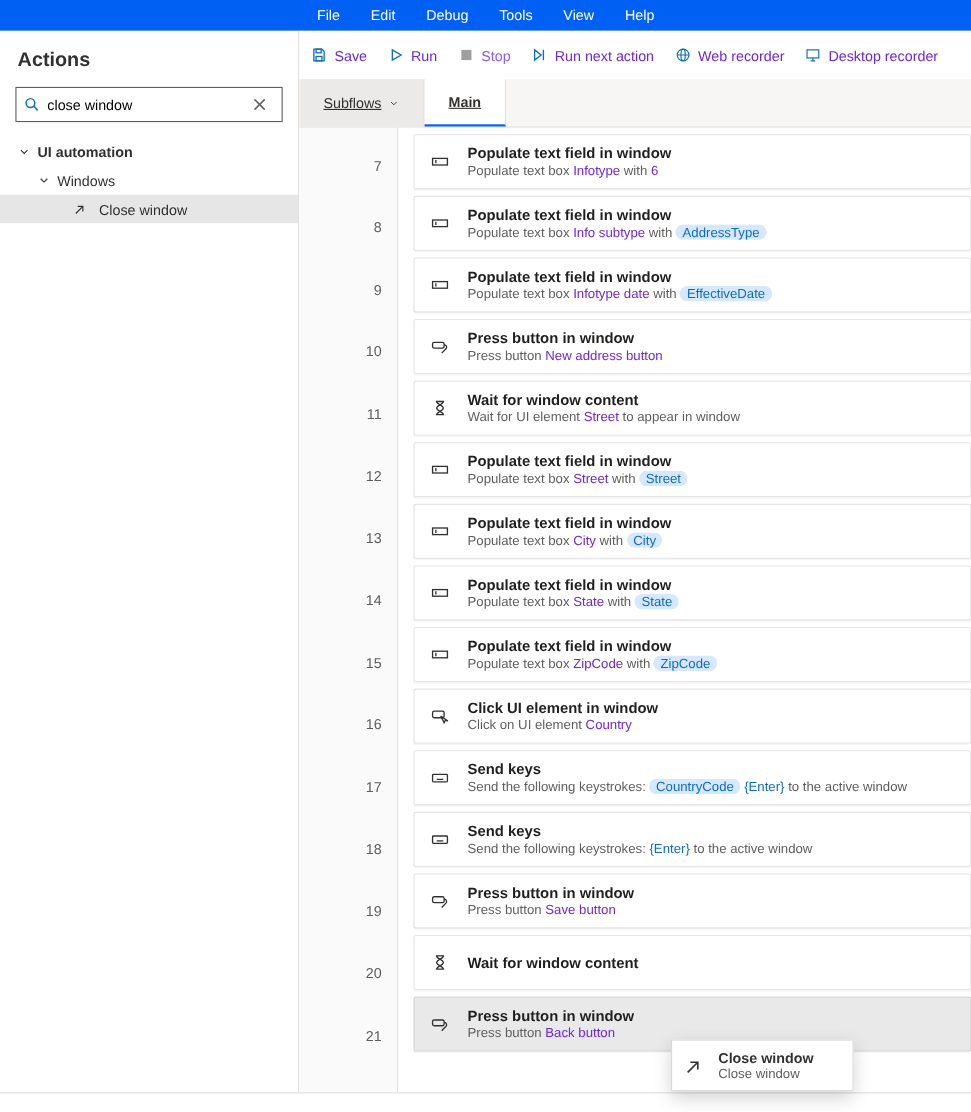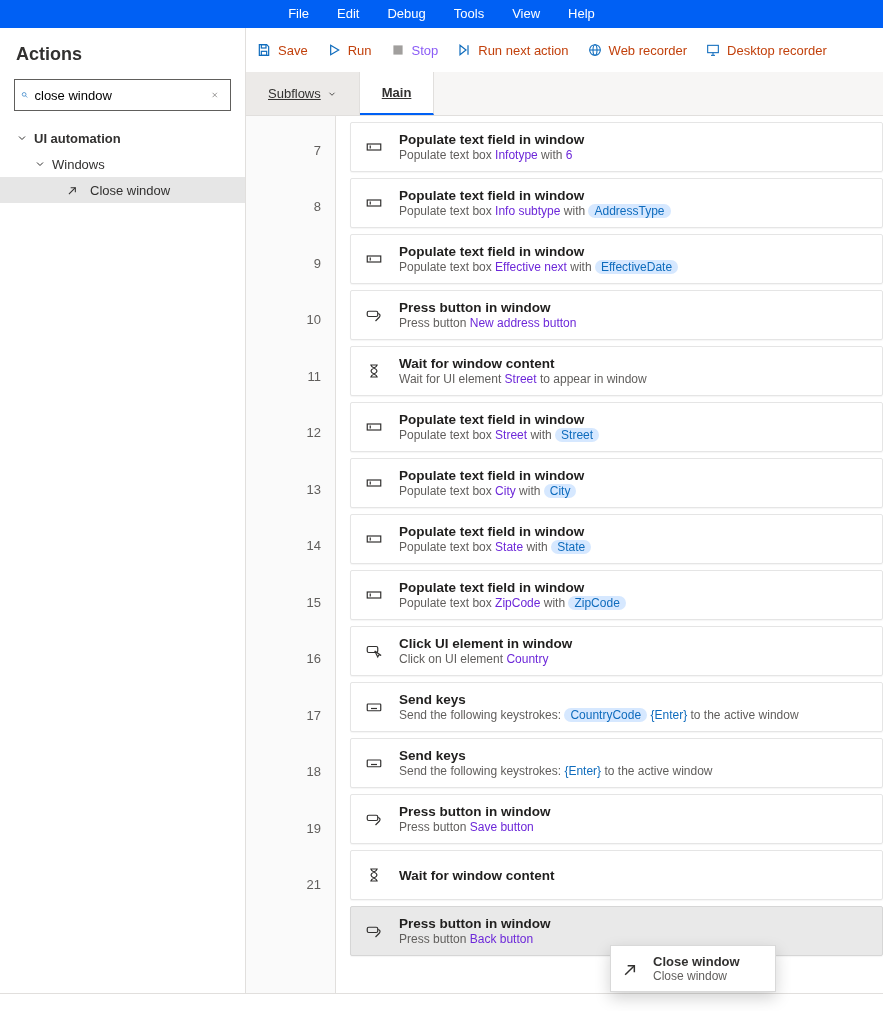--- a/index.html
+++ b/index.html
@@ -37,37 +37,37 @@
     padding-right: 4px;
     font-size: 13px;
     line-height: 28px;
     white-space: nowrap;
   }
   .tbtn {
     display: flex;
     align-items: center;
     margin-right: 18px;
     font-size: 13px;
-    color: #c2410c;
+    color: #6d28d9;
     cursor: default;
   }
   .tbtn svg { width: 16px; height: 16px; margin-right: 6px; }
   .tbtn.disabled { color: #8b5cf6; }
   .tbtn.disabled svg { stroke: #a19f9d; fill: #a19f9d; }
   
   .main-wrap {
     position: absolute;
     top: 28px;
     left: 0;
     right: 0;
     bottom: 0;
     display: flex;
   }
   .left-pane {
-    width: 246px;
+    width: 272px;
     border-right: 1px solid #e1dfdd;
     background: #ffffff;
     padding: 12px 0 0 0;
     display: flex;
     flex-direction: column;
   }
   .ap-title {
     font-size: 18px;
     font-weight: 600;
     padding: 4px 16px 14px 16px;
@@ -384,20 +384,21 @@
           <div class="gutter-row">10</div>
           <div class="gutter-row">11</div>
           <div class="gutter-row">12</div>
           <div class="gutter-row">13</div>
           <div class="gutter-row">14</div>
           <div class="gutter-row">15</div>
           <div class="gutter-row">16</div>
           <div class="gutter-row">17</div>
           <div class="gutter-row">18</div>
           <div class="gutter-row">19</div>
+          <div class="gutter-row">20</div>
           <div class="gutter-row">21</div>
         </div>
       <div class="steps" id="steps">
           <div class="step">
             <div class="step-icon">
               <svg viewBox="0 0 24 24" fill="none" stroke="#323130" stroke-width="1.6">
                 <rect x="3" y="8" width="18" height="8"></rect>
                 <line x1="7" y1="10" x2="7" y2="14"></line>
               </svg>
             </div>
@@ -420,21 +421,21 @@
           </div>
           <div class="step">
             <div class="step-icon">
               <svg viewBox="0 0 24 24" fill="none" stroke="#323130" stroke-width="1.6">
                 <rect x="3" y="8" width="18" height="8"></rect>
                 <line x1="7" y1="10" x2="7" y2="14"></line>
               </svg>
             </div>
             <div class="step-body">
               <div class="step-title">Populate text field in window</div>
-              <div class="step-sub"><span class="plain">Populate text box </span><span class="lk">Effective next</span><span class="plain"> with </span><span class="chip">EffectiveDate</span></div>
+              <div class="step-sub"><span class="plain">Populate text box </span><span class="lk">Infotype date</span><span class="plain"> with </span><span class="chip">EffectiveDate</span></div>
             </div>
           </div>
           <div class="step">
             <div class="step-icon">
               <svg viewBox="0 0 24 24" fill="none" stroke="#323130" stroke-width="1.6">
                 <rect x="3" y="7" width="14" height="7" rx="2"></rect>
                 <path d="M17 10 C20 10 21 13 19 15 L14 20"></path>
               </svg>
             </div>
             <div class="step-body">

